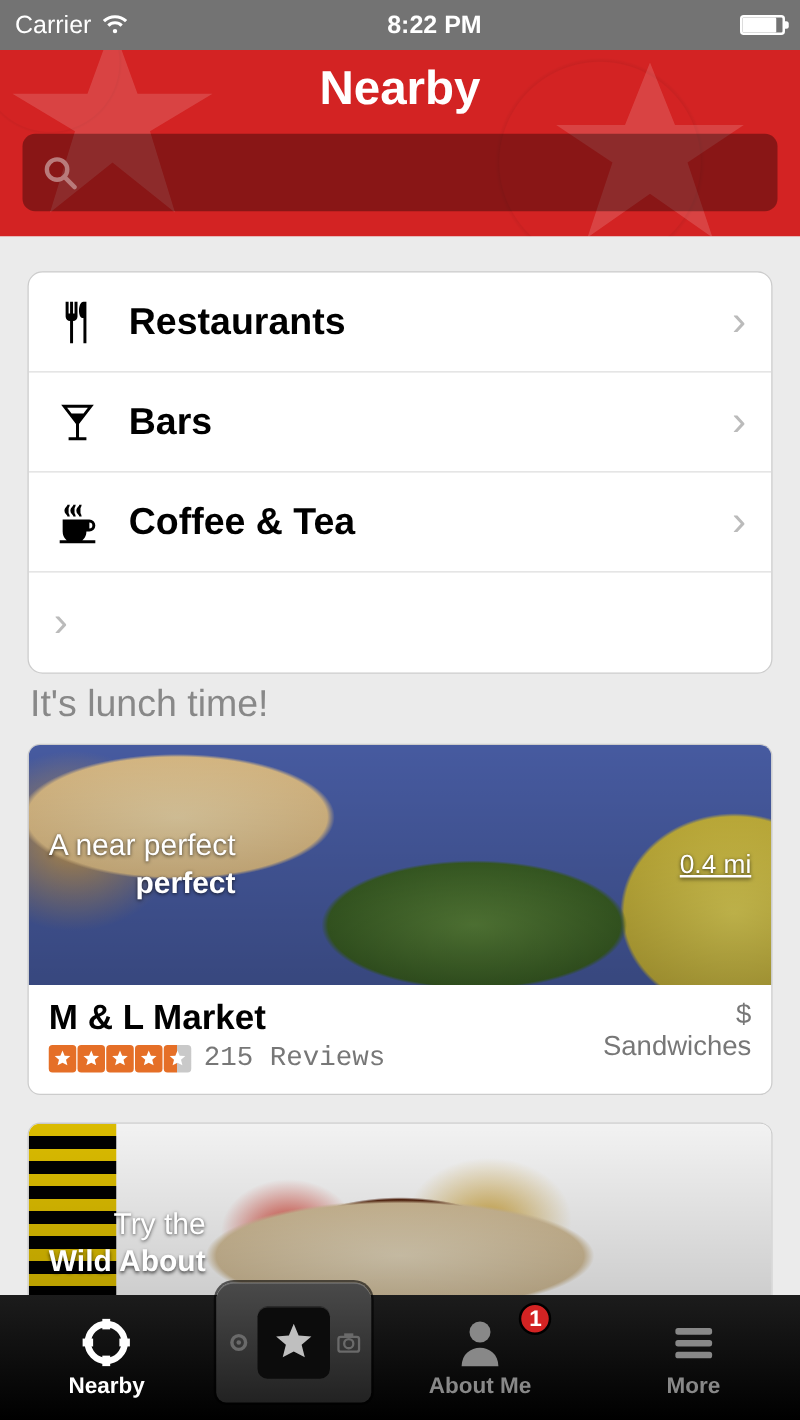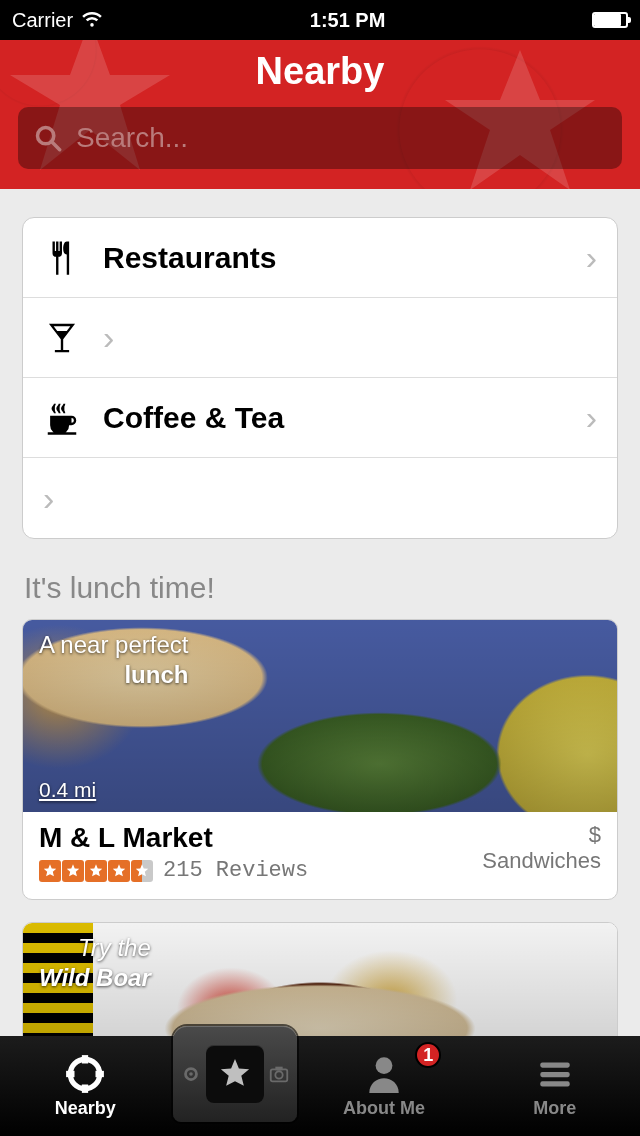--- a/index.html
+++ b/index.html
@@ -8,21 +8,21 @@
     height: 1136px;
     font-family: -apple-system, "Helvetica Neue", Helvetica, Arial, sans-serif;
     background: #ebebeb;
     overflow: hidden;
     position: relative;
   }
 
   
   .status-bar {
     height: 40px;
-    background: #000000;
+    background: #737373;
     color: #fff;
     display: flex;
     align-items: center;
     justify-content: space-between;
     padding: 8px 12px;
     font-size: 20px;
     font-weight: 500;
     text-align: right;
   }
   .status-left { display: flex; align-items: center; gap: 8px; }
@@ -121,39 +121,39 @@
     color: #bbb;
     font-size: 34px;
     font-weight: 300;
   }
   .category-row.more { padding-left: 20px; }
 
   
   .section-heading {
     font-size: 30px;
     color: #888;
-    margin: 32px 2px 14px 2px;
+    margin: 8px 2px 14px 2px;
   }
 
   
   .card {
     background: #fff;
     border: 1px solid #ccc;
     border-radius: 10px;
     overflow: hidden;
     margin-bottom: 22px;
     cursor: pointer;
   }
   .card-img {
     position: relative;
     height: 192px;
     display: flex;
-    flex-direction: column;
+    flex-direction: row;
     justify-content: space-between;
-    align-items: flex-start;
+    align-items: center;
     padding: 10px 16px;
     color: #fff;
   }
   .card-img .overlay-text { text-align: right; font-size: 24px; line-height: 1.25; text-shadow: 0 1px 3px rgba(0,0,0,0.7); }
   .card-img .overlay-text b { font-weight: 700; }
   .card-img .distance { font-size: 21px; text-shadow: 0 1px 3px rgba(0,0,0,0.7); text-decoration: underline; }
   .food1 {
     background:
       linear-gradient(rgba(0,0,0,0.05), rgba(0,0,0,0.25)),
       radial-gradient(ellipse 300px 120px at 20% 30%, #e7d2a5 0%, #e0c089 40%, transparent 42%),
@@ -164,21 +164,20 @@
   }
   .food2 {
     background:
       linear-gradient(rgba(0,0,0,0.05), rgba(0,0,0,0.25)),
       radial-gradient(ellipse 420px 120px at 50% 55%, #e9dcc0 0%, #d8c39d 35%, transparent 37%),
       radial-gradient(ellipse 190px 90px at 50% 55%, #8a4424 0%, #5b2a14 50%, transparent 52%),
       radial-gradient(ellipse 90px 70px at 35% 45%, #d83a2a 0%, transparent 60%),
       radial-gradient(ellipse 120px 90px at 62% 40%, #d8b04d 0%, transparent 55%),
       repeating-linear-gradient(0deg, #000 0 10px, #e6c500 10px 20px) left top / 70px 140px no-repeat,
       #fff;
-    font-style: italic;
   }
   .card-body {
     padding: 10px 16px 16px 16px;
     display: flex;
     justify-content: space-between;
   }
   .card-left { }
   .card-title { font-size: 28px; font-weight: 700; color: #000; }
   .rating-row { display: flex; align-items: center; gap: 10px; margin-top: 4px; font-family: Liberation Mono, monospace; }
   .stars { display: flex; gap: 1px; }
@@ -257,38 +256,37 @@
 </head>
 <body>
 
 <div class="status-bar">
   <div class="status-left">
     <span>Carrier</span>
     <svg class="wifi-icon" viewBox="0 0 24 18">
       <path fill="#fff" d="M12 16.5a2 2 0 100-4 2 2 0 000 4zM5 8.5a10 10 0 0114 0l-2 2a7 7 0 00-10 0l-2-2zM1 4.5a16 16 0 0122 0l-2 2a13 13 0 00-18 0l-2-2z"></path>
     </svg>
   </div>
-  <span class="status-time">1:51 PM</span>
+  <span class="status-time">8:22 PM</span>
   <div class="battery">
       <div class="battery-fill"></div>
     </div>
 </div>
 
 <div class="header">
   <svg class="header-decor" viewBox="0 0 640 160" preserveAspectRatio="none">
     <polygon points="520,10 540,60 595,60 550,90 570,150 520,115 470,150 490,90 445,60 500,60" fill="#fff"></polygon>
     <polygon points="90,-20 110,35 170,35 120,65 140,130 90,90 40,130 60,65 10,35 70,35" fill="#fff"></polygon>
   </svg>
   <div class="header-title">Nearby</div>
   <div class="search-bar">
     <svg class="search-icon-svg" viewBox="0 0 24 24">
       <circle cx="10" cy="10" r="7" stroke="#b97b7b" stroke-width="3" fill="none"></circle>
       <line x1="15" y1="15" x2="22" y2="22" stroke="#b97b7b" stroke-width="3" stroke-linecap="round"></line>
     </svg>
-    <input type="text" placeholder="Search..." style="">
   </div>
 </div>
 
 <div class="scroll-area">
   <div class="content">
     <div class="category-list">
       <div class="category-row">
         <div class="cat-icon">
           <svg viewBox="0 0 32 32" width="38" height="38">
               <path fill="#000" d="M8 2v10a3 3 0 003 3v15h2V15a3 3 0 003-3V2h-2v8h-1V2h-2v8h-1V2H8zm12 0c-2 0-3 3-3 6s1 5 3 5v17h2V2h-2z"></path>
@@ -296,20 +294,21 @@
         </div>
         <span class="cat-label">Restaurants</span>
         <span class="chevron">›</span>
       </div>
       <div class="category-row">
         <div class="cat-icon">
           <svg viewBox="0 0 32 32" width="38" height="38">
               <path fill="#000" d="M5 4h22l-10 13v9h5v2H10v-2h5v-9L5 4zm4 2l3 4h8l3-4H9z"></path>
             </svg>
         </div>
+        <span class="cat-label">Bars</span>
         <span class="chevron">›</span>
       </div>
       <div class="category-row">
         <div class="cat-icon">
           <svg viewBox="0 0 32 32" width="38" height="38">
             <path fill="#000" d="M6 14h18a4 4 0 010 8h-2a8 8 0 01-16 0v-8zm18 2v4a2 2 0 000-4zM4 28h24v2H4z"></path>
             <path fill="#000" d="M10 4c0 2-2 2-2 4s2 2 2 4M14 4c0 2-2 2-2 4s2 2 2 4M18 4c0 2-2 2-2 4s2 2 2 4" stroke="#000" stroke-width="1.6"></path>
           </svg>
         </div>
         <span class="cat-label">Coffee &amp; Tea</span>
@@ -319,21 +318,21 @@
         <span class="chevron">›</span>
       </div>
     </div>
 
     <div class="section-heading">It's lunch time!</div>
 
     <div class="card">
       <div class="card-img food1">
         <div class="overlay-text">
           <span>A near perfect</span><br>
-          <b>lunch</b>
+          <b>perfect</b>
         </div>
         <div class="distance">0.4 mi</div>
       </div>
       <div class="card-body">
         <div class="card-left">
           <div class="card-title">M &amp; L Market</div>
           <div class="rating-row">
             <div class="stars">
               <div class="star">
                   <svg viewBox="0 0 24 24">
@@ -368,21 +367,21 @@
           <div>$</div>
           <div>Sandwiches</div>
         </div>
       </div>
     </div>
 
     <div class="card">
       <div class="card-img food2">
         <div class="overlay-text">
           <span>Try the</span><br>
-          <b>Wild Boar</b>
+          <b>Wild About</b>
         </div>
 
       </div>
 
     </div>
   </div>
 </div>
 
 <div class="tabbar">
   <div class="tab active">

